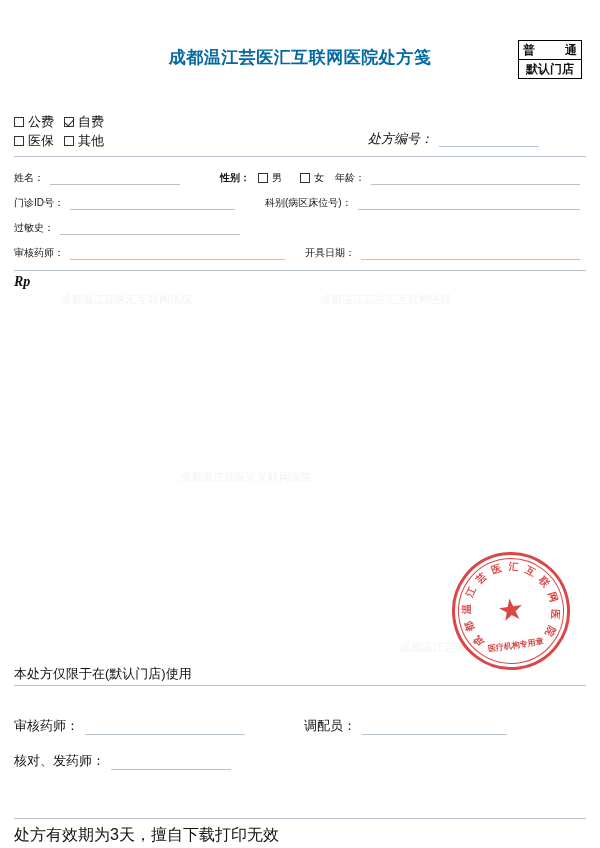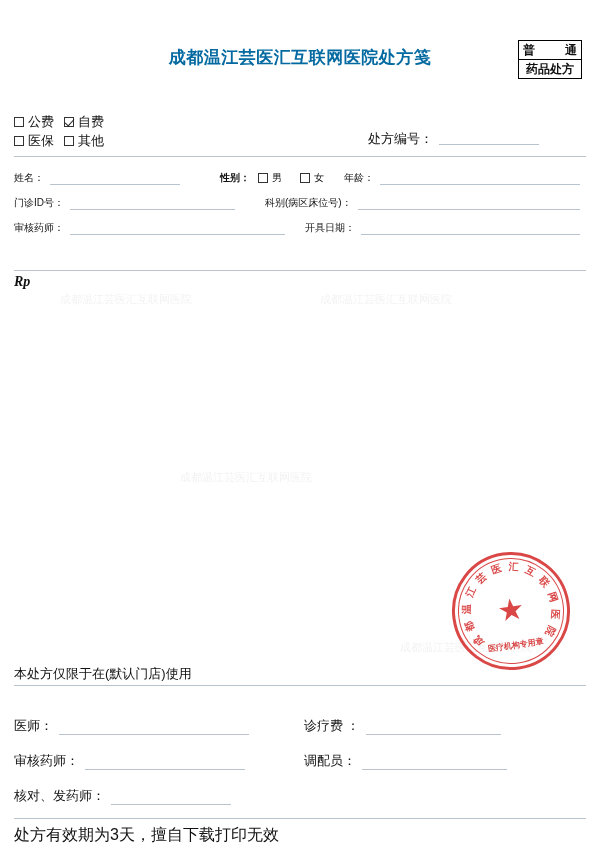--- a/index.html
+++ b/index.html
@@ -101,21 +101,22 @@
     transform: rotate(42deg);
   }
   .pay-label { white-space: nowrap; font-family: Liberation Mono, monospace; }
 
   .rx-no {
     position: absolute;
     left: 368px;
     top: 130px;
     font-size: 13px;
     display: flex;
-    align-items: flex-start;
+    align-items: center;
+    font-style: italic;
   }
   .rx-no .lbl { white-space: nowrap; }
   .rx-no .ln {
     width: 100px;
   }
 
   
   .fields {
     position: absolute;
     left: 14px;
@@ -275,21 +276,21 @@
 
 <div class="sheet">
 
   <div class="header">
     <div class="title">成都温江芸医汇互联网医院处方笺</div>
     <div class="rx-type-box">
       <div class="row1">
         <span>普</span>
         <span>通</span>
       </div>
-      <div class="row2">药品处方</div>
+      <div class="row2">默认门店</div>
     </div>
   </div>
 
   <div class="pay-area">
     <div class="pay-line">
       <div class="pay-item">
         <span class="cbox"></span>
         <span class="pay-label">公费</span>
       </div>
       <div class="pay-item">
@@ -323,31 +324,35 @@
       <span class="ln" style="width:130px;"></span>
       <span class="lbl" style="margin-left:34px;font-weight:bold;">性别：</span>
       <span class="pay-item" style="margin-left:8px;">
         <span class="cbox"></span>
         <span class="pay-label">男</span>
       </span>
       <span class="pay-item" style="margin-left:8px;">
         <span class="cbox"></span>
         <span class="pay-label">女</span>
       </span>
-      <span class="lbl" style="margin-left:10px;">年龄：</span>
+      <span class="lbl" style="margin-left:1px;">年龄：</span>
       <span class="ln grow"></span>
     </div>
 
     <div class="frow">
       <span class="lbl">门诊ID号：</span>
       <span class="ln" style="width:165px;"></span>
       <span class="lbl" style="margin-left:24px;">科别(病区床位号)：</span>
       <span class="ln grow"></span>
     </div>
 
+    <div class="frow">
+      <span class="lbl">过敏史：</span>
+      <span class="ln" style="width:180px;"></span>
+    </div>
 
     <div class="frow">
       <span class="lbl">审核药师：</span>
       <span class="ln" style="width:215px;"></span>
       <span class="lbl" style="margin-left:14px;">开具日期：</span>
       <span class="ln grow"></span>
     </div>
 
   </div>
 
@@ -379,30 +384,20 @@
         <span style="transform: translate(-50%, -50%) rotate(102.273deg) translateY(-44px) rotate(0deg); transform-origin: 50% 50%;">医</span>
         <span style="transform: translate(-50%, -50%) rotate(125deg) translateY(-44px) rotate(0deg); transform-origin: 50% 50%;">院</span>
       </div>
     <div class="stamp-sub">医疗机构专用章</div>
   </div>
 
   <div class="sep s3"></div>
   <div class="notice">本处方仅限于在(默认门店)使用</div>
 
   <div class="sign">
-    <div class="srow">
-      <span class="scol left">
-        <span class="lbl">医师：</span>
-        <span class="ln" style="width:190px;"></span>
-      </span>
-      <span class="scol">
-        <span class="lbl">诊疗费 ：</span>
-        <span class="ln" style="width:135px;"></span>
-      </span>
-    </div>
 
     <div class="srow">
       <span class="scol left">
         <span class="lbl">审核药师：</span>
         <span class="ln" style="width:160px;"></span>
       </span>
       <span class="scol">
         <span class="lbl">调配员：</span>
         <span class="ln" style="width:145px;"></span>
       </span>

